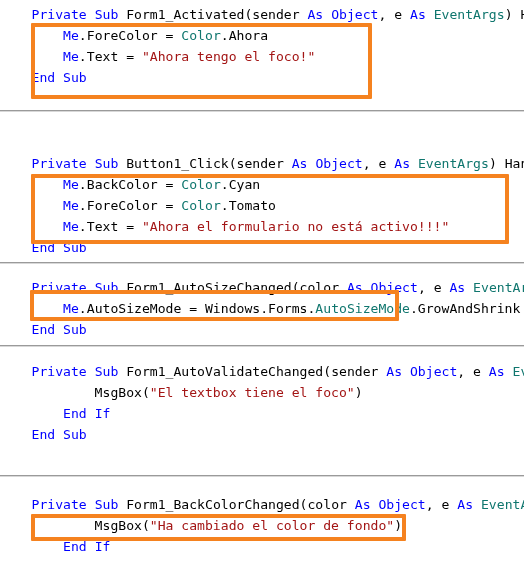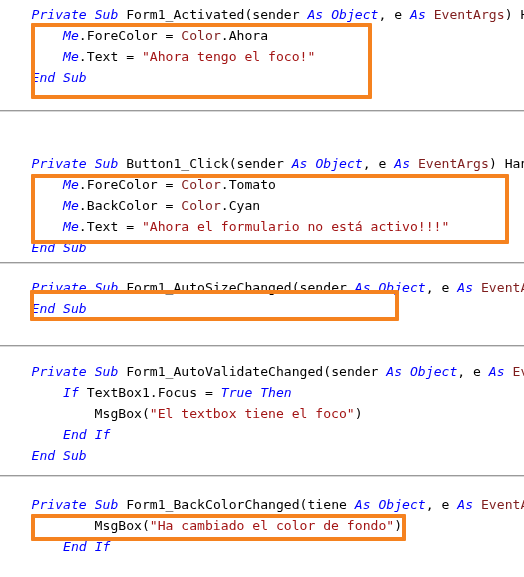--- a/index.html
+++ b/index.html
@@ -13,22 +13,22 @@
 
   .code-block{position:absolute;left:0;overflow:hidden;width:524px;}
   .line{
     white-space:pre;
     font-size:13.1px;
     line-height:21px;
     height:21px;
     color:#000000;
     letter-spacing:0px;
   }
-  .kw{color:#0000ff;font-style:italic;}
-  .typ{color:#7f1d1d;}
+  .kw{color:#0000ff;}
+  .typ{color:#0f766e;}
   .str{color:#a31515;}
   .pln{color:#000000;}
 
   .sep{
     position:absolute;left:0;width:524px;height:2px;
     background:linear-gradient(to bottom,#9a9a9a 0 1px,#d8d8d8 1px 2px);
   }
 
   .hlbox{
     position:absolute;
@@ -45,38 +45,38 @@
 <div id="root">
   <div id="code-layer">
       <div class="code-block" style="top: 4px;">
         <div class="line"><span class="pln">    </span><span class="kw">Private</span><span class="pln"> </span><span class="kw">Sub</span><span class="pln"> Form1_Activated(sender </span><span class="kw">As</span><span class="pln"> </span><span class="kw">Object</span><span class="pln">, e </span><span class="kw">As</span><span class="pln"> </span><span class="typ">EventArgs</span><span class="pln">) Handles MyBase.Activated</span></div>
         <div class="line"><span class="pln">        </span><span class="kw">Me</span><span class="pln">.ForeColor = </span><span class="typ">Color</span><span class="pln">.Ahora</span></div>
         <div class="line"><span class="pln">        </span><span class="kw">Me</span><span class="pln">.Text = </span><span class="str">"Ahora tengo el foco!"</span></div>
         <div class="line"><span class="pln">    </span><span class="kw">End</span><span class="pln"> </span><span class="kw">Sub</span></div>
       </div>
       <div class="code-block" style="top: 153px;">
         <div class="line"><span class="pln">    </span><span class="kw">Private</span><span class="pln"> </span><span class="kw">Sub</span><span class="pln"> Button1_Click(sender </span><span class="kw">As</span><span class="pln"> </span><span class="kw">Object</span><span class="pln">, e </span><span class="kw">As</span><span class="pln"> </span><span class="typ">EventArgs</span><span class="pln">) Handles Button1.Click</span></div>
+        <div class="line"><span class="pln">        </span><span class="kw">Me</span><span class="pln">.BackColor = </span><span class="typ">Color</span><span class="pln">.Cyan</span></div>
         <div class="line"><span class="pln">        </span><span class="kw">Me</span><span class="pln">.ForeColor = </span><span class="typ">Color</span><span class="pln">.Tomato</span></div>
-        <div class="line"><span class="pln">        </span><span class="kw">Me</span><span class="pln">.BackColor = </span><span class="typ">Color</span><span class="pln">.Cyan</span></div>
         <div class="line"><span class="pln">        </span><span class="kw">Me</span><span class="pln">.Text = </span><span class="str">"Ahora el formulario no está activo!!!"</span></div>
         <div class="line"><span class="pln">    </span><span class="kw">End</span><span class="pln"> </span><span class="kw">Sub</span></div>
       </div>
       <div class="code-block" style="top: 277px;">
-        <div class="line"><span class="pln">    </span><span class="kw">Private</span><span class="pln"> </span><span class="kw">Sub</span><span class="pln"> Form1_AutoSizeChanged(sender </span><span class="kw">As</span><span class="pln"> </span><span class="kw">Object</span><span class="pln">, e </span><span class="kw">As</span><span class="pln"> </span><span class="typ">EventArgs</span></div>
+        <div class="line"><span class="pln">    </span><span class="kw">Private</span><span class="pln"> </span><span class="kw">Sub</span><span class="pln"> Form1_AutoSizeChanged(color </span><span class="kw">As</span><span class="pln"> </span><span class="kw">Object</span><span class="pln">, e </span><span class="kw">As</span><span class="pln"> </span><span class="typ">EventArgs</span></div>
+        <div class="line"><span class="pln">        </span><span class="kw">Me</span><span class="pln">.AutoSizeMode = Windows.Forms.</span><span class="typ">AutoSizeMode</span><span class="pln">.GrowAndShrink</span></div>
         <div class="line"><span class="pln">    </span><span class="kw">End</span><span class="pln"> </span><span class="kw">Sub</span></div>
       </div>
       <div class="code-block" style="top: 361px;">
         <div class="line"><span class="pln">    </span><span class="kw">Private</span><span class="pln"> </span><span class="kw">Sub</span><span class="pln"> Form1_AutoValidateChanged(sender </span><span class="kw">As</span><span class="pln"> </span><span class="kw">Object</span><span class="pln">, e </span><span class="kw">As</span><span class="pln"> </span><span class="typ">EventArgs</span></div>
-        <div class="line"><span class="pln">        </span><span class="kw">If</span><span class="pln"> TextBox1.Focus = </span><span class="kw">True</span><span class="pln"> </span><span class="kw">Then</span></div>
         <div class="line"><span class="pln">            </span><span class="pln">MsgBox(</span><span class="str">"El textbox tiene el foco"</span><span class="pln">)</span></div>
         <div class="line"><span class="pln">        </span><span class="kw">End</span><span class="pln"> </span><span class="kw">If</span></div>
         <div class="line"><span class="pln">    </span><span class="kw">End</span><span class="pln"> </span><span class="kw">Sub</span></div>
       </div>
       <div class="code-block" style="top: 494px;">
-        <div class="line"><span class="pln">    </span><span class="kw">Private</span><span class="pln"> </span><span class="kw">Sub</span><span class="pln"> Form1_BackColorChanged(tiene </span><span class="kw">As</span><span class="pln"> </span><span class="kw">Object</span><span class="pln">, e </span><span class="kw">As</span><span class="pln"> </span><span class="typ">EventArgs</span></div>
+        <div class="line"><span class="pln">    </span><span class="kw">Private</span><span class="pln"> </span><span class="kw">Sub</span><span class="pln"> Form1_BackColorChanged(color </span><span class="kw">As</span><span class="pln"> </span><span class="kw">Object</span><span class="pln">, e </span><span class="kw">As</span><span class="pln"> </span><span class="typ">EventArgs</span></div>
         <div class="line"><span class="pln">            </span><span class="pln">MsgBox(</span><span class="str">"Ha cambiado el color de fondo"</span><span class="pln">)</span></div>
         <div class="line"><span class="pln">        </span><span class="kw">End</span><span class="pln"> </span><span class="kw">If</span></div>
       </div>
     </div>
   <div id="sep-layer">
       <div class="sep" style="top: 110px;"></div>
       <div class="sep" style="top: 262px;"></div>
       <div class="sep" style="top: 345px;"></div>
       <div class="sep" style="top: 475px;"></div>
     </div>

